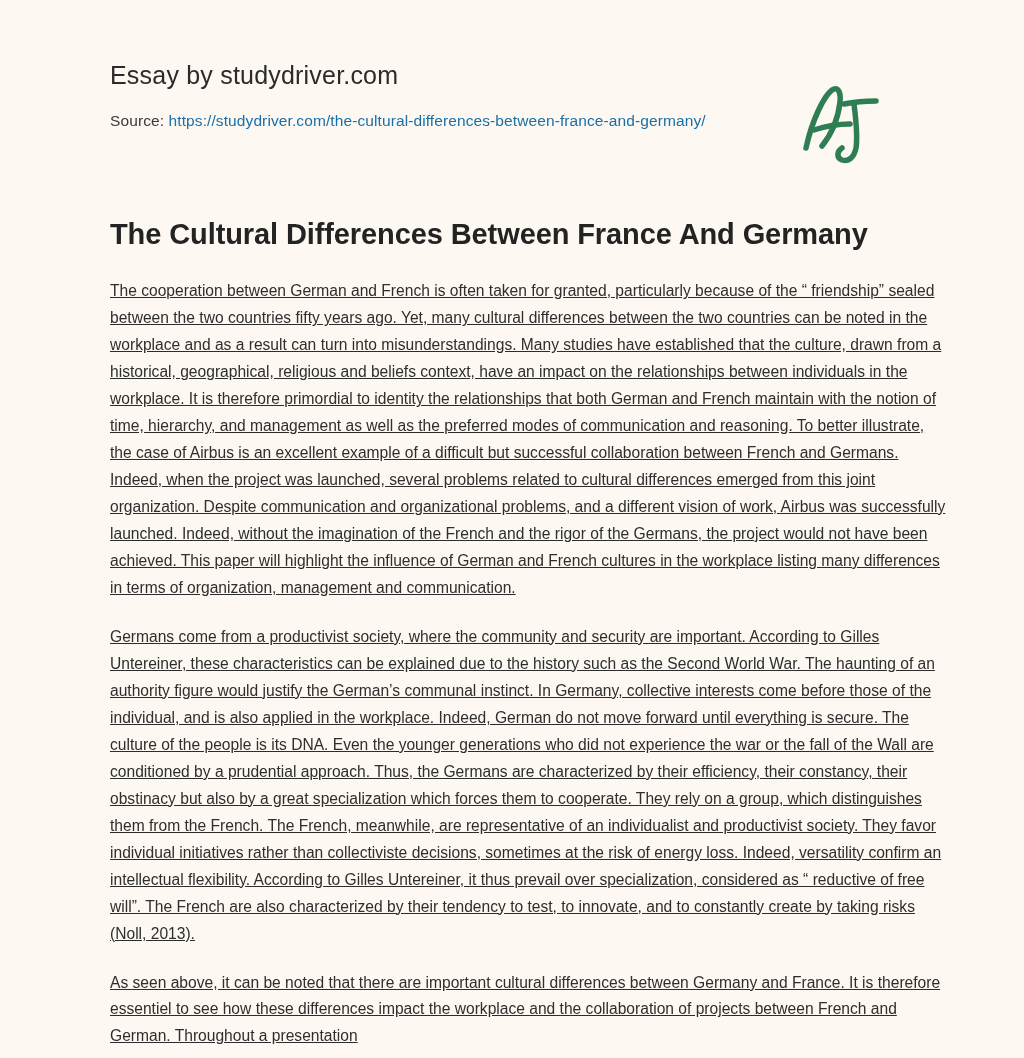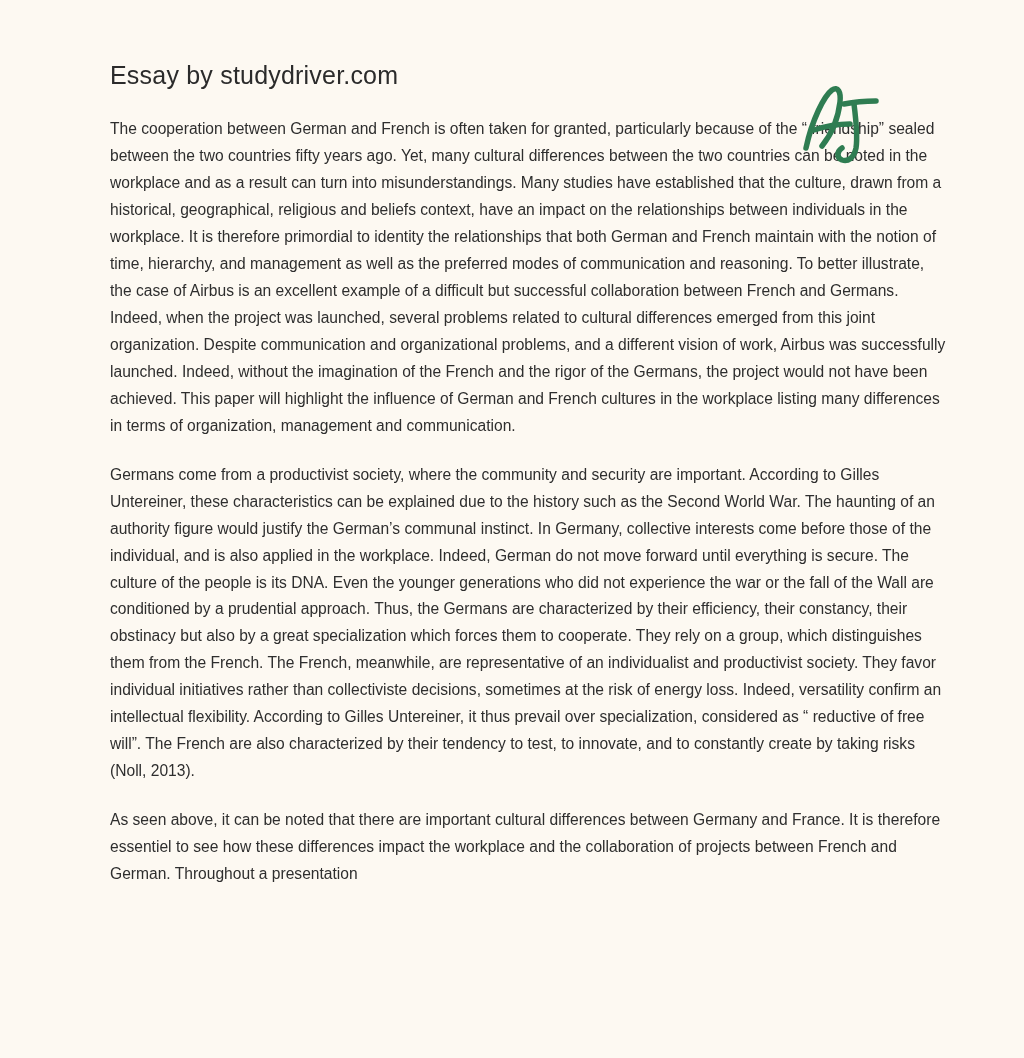--- a/index.html
+++ b/index.html
@@ -65,20 +65,21 @@
     margin: 86px 94px 0 94px;
     font-size: 29px;
     font-weight: 700;
     color: #232323;
     letter-spacing: -0.1px;
     line-height: 1.25;
   }
   .content {
     margin: 26px 94px 0 94px;
     width: 836px;
+    text-decoration: underline;
   }
   .content p {
     font-size: 15.6px;
     line-height: 1.73;
     color: #2e2e2e;
     margin: 0 0 22px 0;
     text-align: left;
   }
   .content p:last-child {
     margin-bottom: 7px;
@@ -86,32 +87,36 @@
 </style>
 </head>
 <body>
 
 <div class="page">
 
   <div class="header">
     <div class="essay-by">
       <span>Essay by </span><span class="brand">studydriver.com</span>
     </div>
+    <div class="source-line">
+      <span class="source-label">Source: </span><a class="source-url" href="#">https://studydriver.com/the-cultural-differences-between-france-and-germany/</a>
+    </div>
     <div class="logo">
       <svg width="120" height="96" viewBox="0 0 120 96" xmlns="http://www.w3.org/2000/svg">
         <g fill="none" stroke="#2f7d52" stroke-width="5.5" stroke-linecap="round" stroke-linejoin="round">
           <path d="M14 74 C 20 46, 32 22, 40 16 C 46 12, 49 18, 48 28 C 46 46, 38 62, 30 72"></path>
           <path d="M22 56 C 34 52, 46 50, 58 50"></path>
           <path d="M62 30 C 62 30, 66 62, 64 74 C 62 84, 56 88, 50 86 C 45 84, 44 78, 50 74"></path>
           <path d="M52 30 C 62 28, 74 27, 84 27"></path>
         </g>
       </svg>
     </div>
   </div>
 
+  <h1 class="title">The Cultural Differences Between France And Germany</h1>
 
   <div class="content">
     <p>The cooperation between German and French is often taken for granted, particularly because of the “ friendship” sealed between the two countries fifty years ago. Yet, many cultural differences between the two countries can be noted in the workplace and as a result can turn into misunderstandings. Many studies have established that the culture, drawn from a historical, geographical, religious and beliefs context, have an impact on the relationships between individuals in the workplace. It is therefore primordial to identity the relationships that both German and French maintain with the notion of time, hierarchy, and management as well as the preferred modes of communication and reasoning. To better illustrate, the case of Airbus is an excellent example of a difficult but successful collaboration between French and Germans. Indeed, when the project was launched, several problems related to cultural differences emerged from this joint organization. Despite communication and organizational problems, and a different vision of work, Airbus was successfully launched. Indeed, without the imagination of the French and the rigor of the Germans, the project would not have been achieved. This paper will highlight the influence of German and French cultures in the workplace listing many differences in terms of organization, management and communication.</p>
     <p>Germans come from a productivist society, where the community and security are important. According to Gilles Untereiner, these characteristics can be explained due to the history such as the Second World War. The haunting of an authority figure would justify the German’s communal instinct. In Germany, collective interests come before those of the individual, and is also applied in the workplace. Indeed, German do not move forward until everything is secure. The culture of the people is its DNA. Even the younger generations who did not experience the war or the fall of the Wall are conditioned by a prudential approach. Thus, the Germans are characterized by their efficiency, their constancy, their obstinacy but also by a great specialization which forces them to cooperate. They rely on a group, which distinguishes them from the French. The French, meanwhile, are representative of an individualist and productivist society. They favor individual initiatives rather than collectiviste decisions, sometimes at the risk of energy loss. Indeed, versatility confirm an intellectual flexibility. According to Gilles Untereiner, it thus prevail over specialization, considered as “ reductive of free will”. The French are also characterized by their tendency to test, to innovate, and to constantly create by taking risks (Noll, 2013).</p>
     <p>As seen above, it can be noted that there are important cultural differences between Germany and France. It is therefore essentiel to see how these differences impact the workplace and the collaboration of projects between French and German. Throughout a presentation</p>
   </div>
 
 </div>
 
 </body></html>

